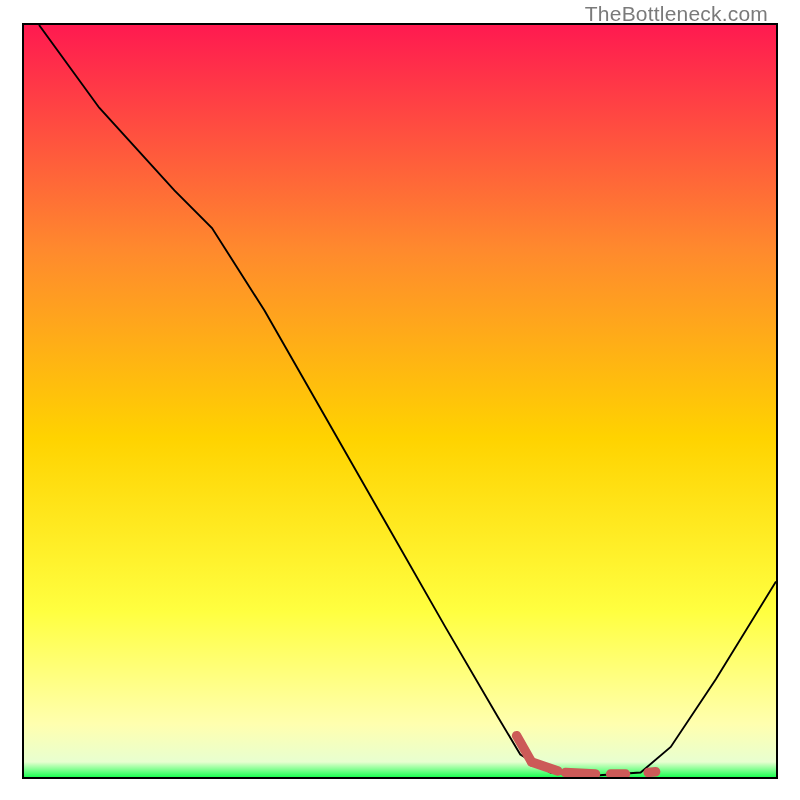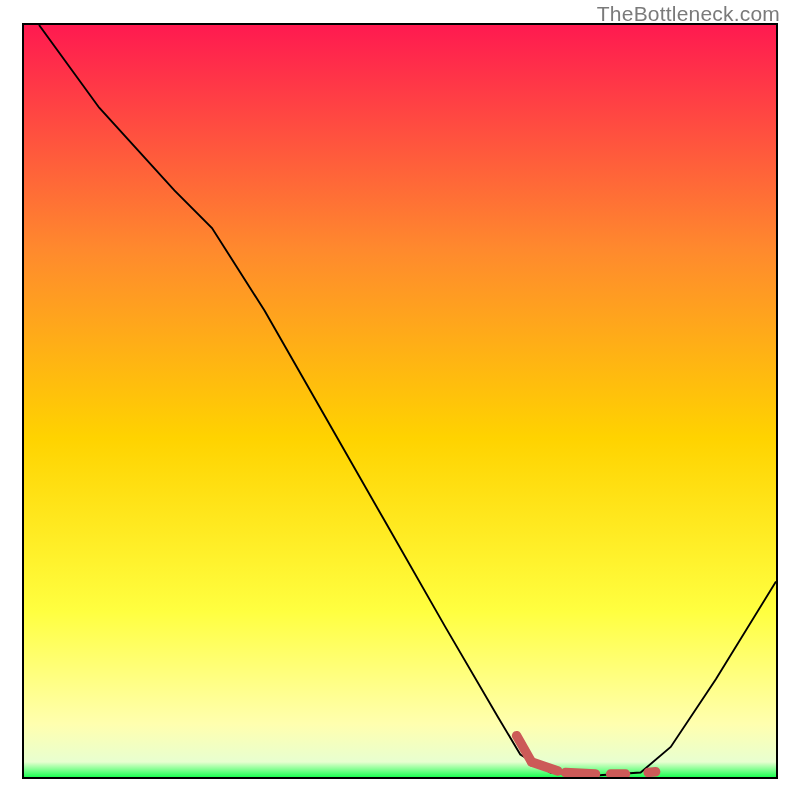--- a/index.html
+++ b/index.html
@@ -12,21 +12,21 @@
     overflow: hidden;
   }
   .wrap {
     position: relative;
     width: 800px;
     height: 800px;
   }
   .watermark {
     position: absolute;
     top: 2px;
-    right: 20px;
+    right: 32px;
     font-size: 21px;
     color: #7a7a7a;
     font-weight: 500;
     letter-spacing: 0.2px;
     z-index: 3;
   }
   .plot {
     position: absolute;
     left: 24px;
     top: 25px;

